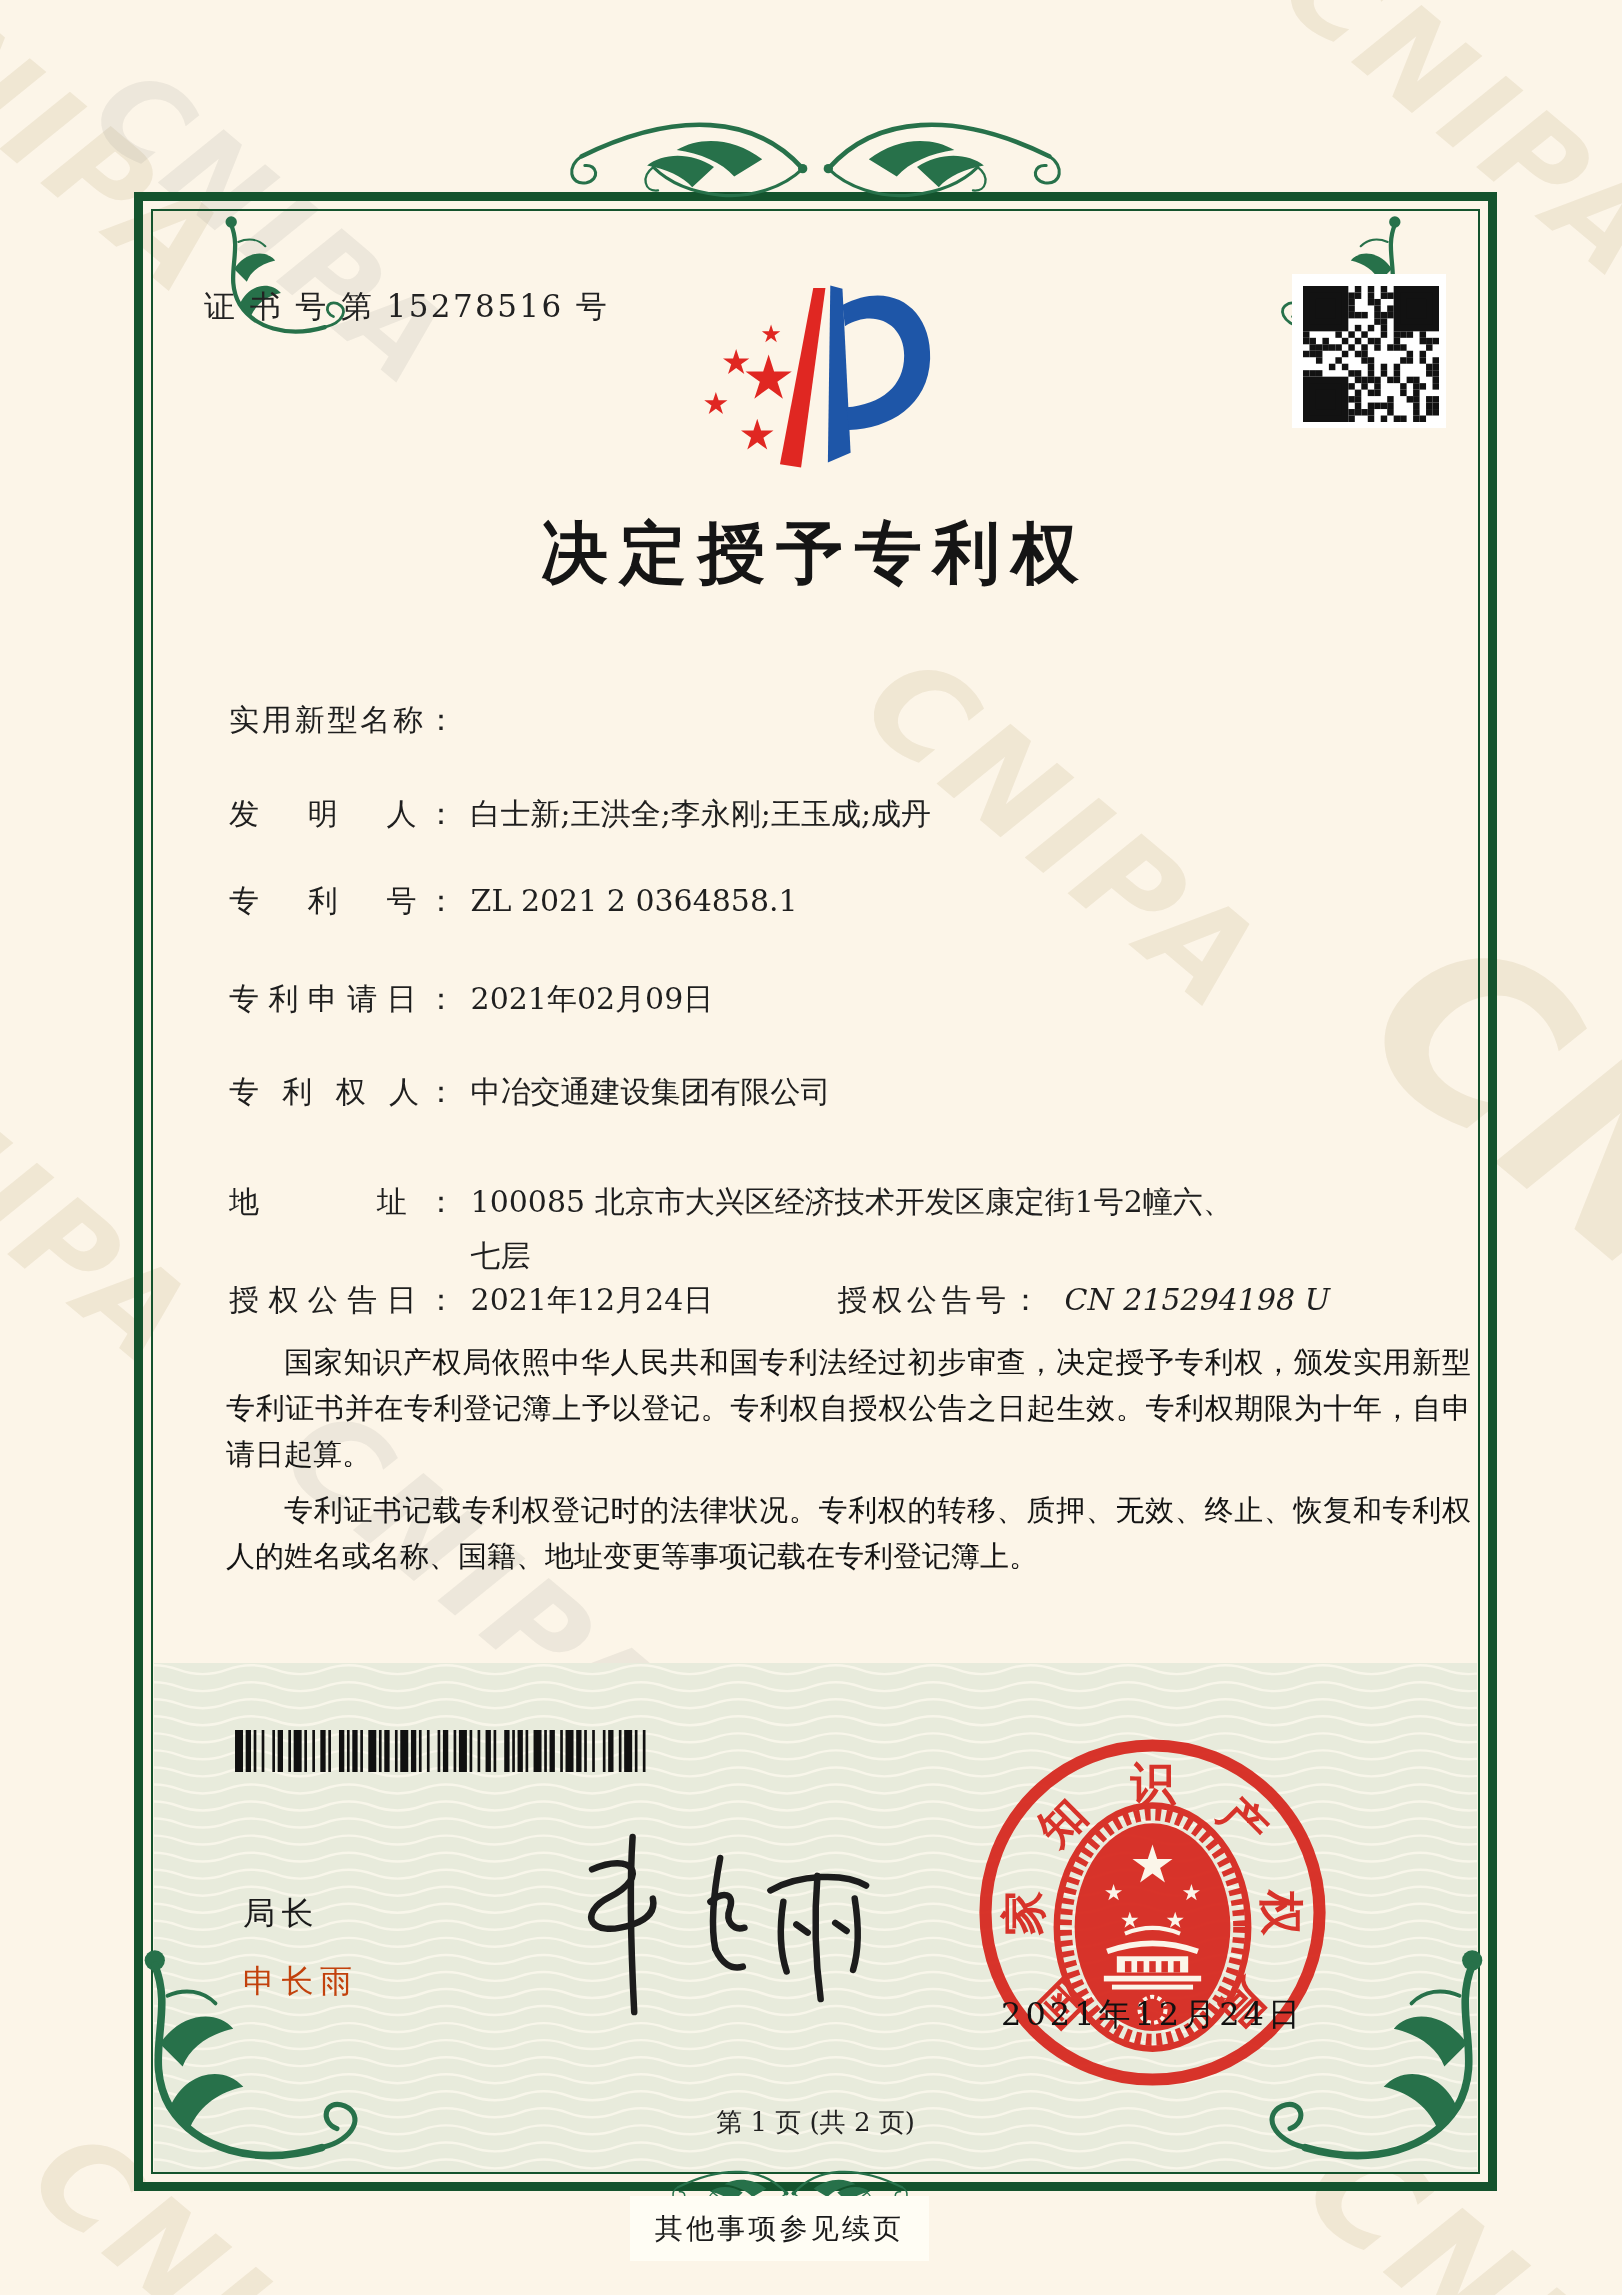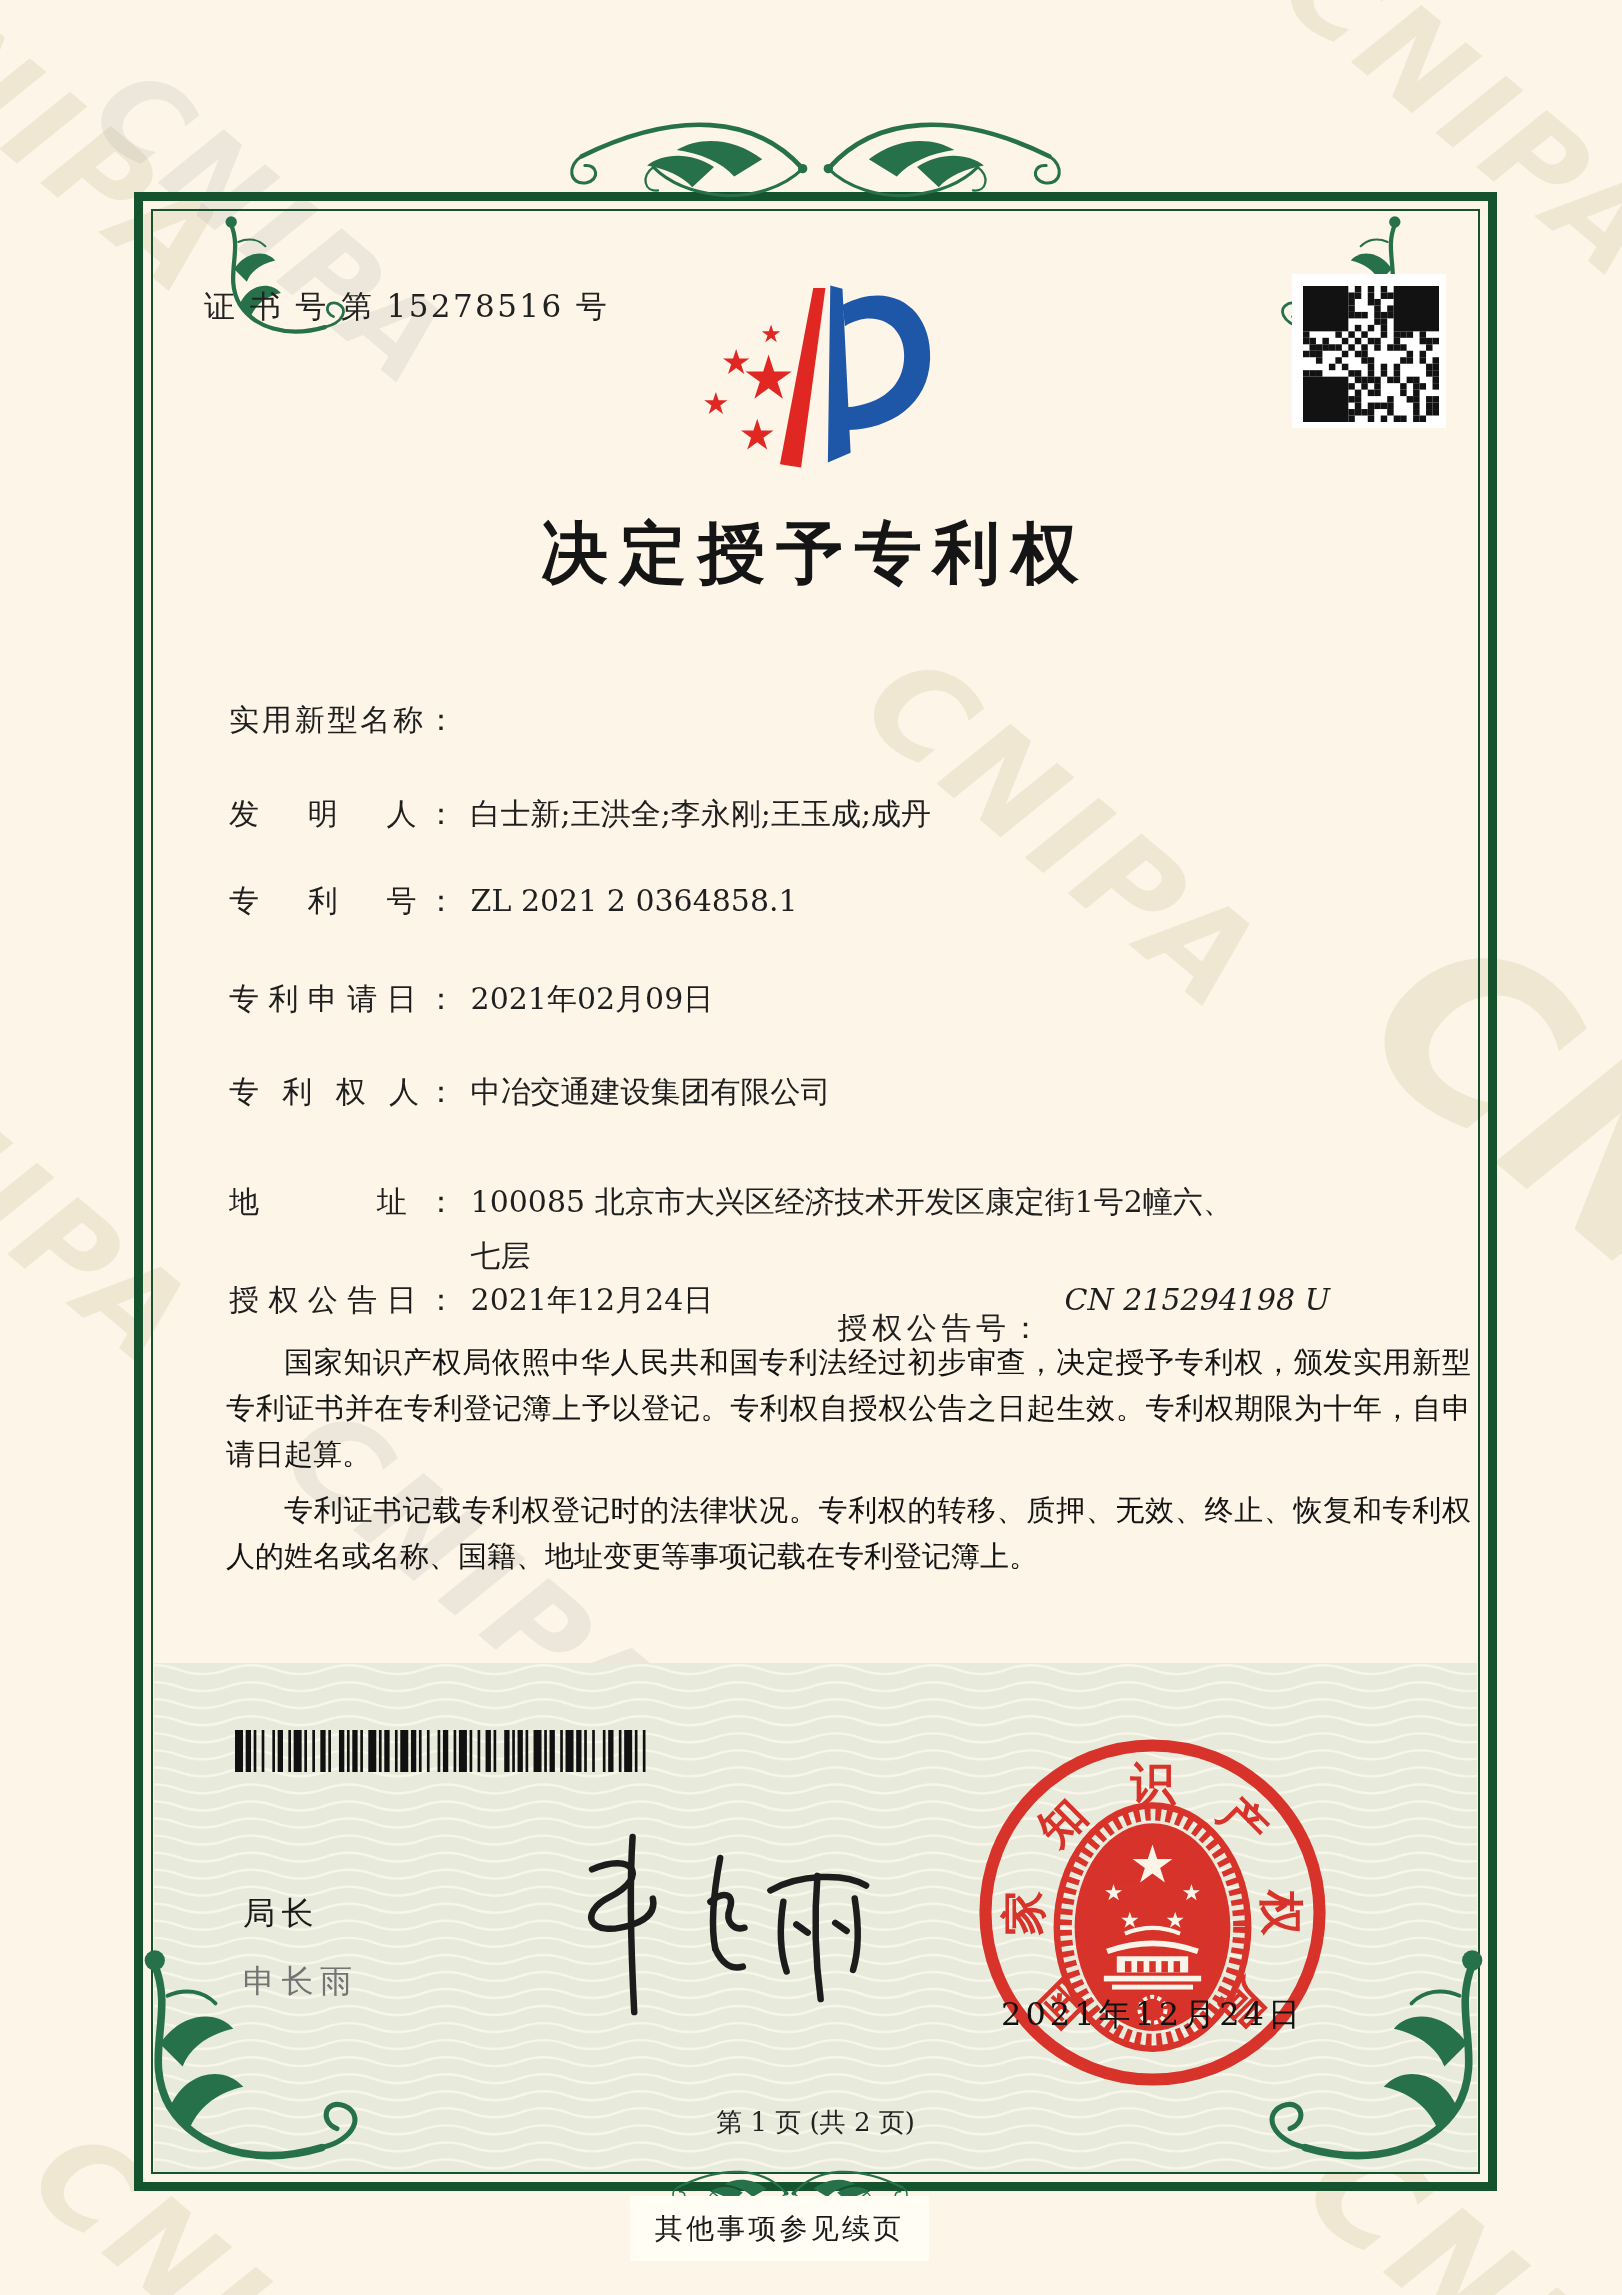--- a/index.html
+++ b/index.html
@@ -50,33 +50,33 @@
   .title{position:absolute;left:151px;top:508px;width:1329px;text-align:center;
          font-size:67px;font-weight:700;letter-spacing:11.4px;color:#151515;}
   
   .field-row{position:absolute;left:229px;width:1241px;font-size:30px;line-height:42px;display:flex;}
   .f-label{display:inline-block;width:227px;text-align:justify;text-align-last:justify;flex:none;}
   .f-value{margin-left:14.6px;flex:1;}
   .row-0{top:699px;} .row-1{top:793px;} .row-2{top:864px;margin-top:16px;} .row-3{top:978px;} .row-4{top:1071px;}
   .row-addr{top:1175px;line-height:54px;}
   .row-grant{top:1279px;}
   .g-val1{flex:none;width:367px;margin-left:14.6px;}
-  .g-label2{display:inline-block;flex:none;width:203px;text-align:justify;text-align-last:justify;margin-top:28px;}
+  .g-label2{display:inline-block;flex:none;width:203px;text-align:justify;text-align-last:justify;}
   .g-val2{margin-left:24px;flex:1;font-style:italic;}
   
   .paras{position:absolute;left:226px;top:1339px;width:1245px;}
   .paras p{font-size:29px;line-height:46px;text-indent:2em;text-align:justify;margin-bottom:9.7px;color:#141414;}
   
   #barcode-svg{position:absolute;left:234px;top:1730px;}
   #barcode-svg rect{fill:#101010;}
   
   .signer-title{position:absolute;left:243px;top:1892px;font-size:32px;letter-spacing:6.5px;
                 font-family:"DejaVu Sans","Liberation Sans",sans-serif;font-weight:500;color:#1a1a1a;}
   .signer-name{position:absolute;left:243px;top:1960px;font-size:32px;letter-spacing:6.5px;
-               font-family:"DejaVu Sans","Liberation Sans",sans-serif;font-weight:500;color:#737373;}
+               font-family:"DejaVu Sans","Liberation Sans",sans-serif;font-weight:500;color:#c2410c;}
   .signature{position:absolute;left:511px;top:1827px;}
   .signature path{fill:none;stroke:#1c1c1c;stroke-width:8;stroke-linecap:round;stroke-linejoin:round;}
   
   .seal{position:absolute;left:966px;top:1726px;width:373px;height:373px;opacity:0.94;}
   .seal svg{position:absolute;left:0;top:0;}
   #seal-chars{position:absolute;left:0;top:0;width:373px;height:373px;}
   #seal-chars span{position:absolute;width:52px;height:52px;line-height:52px;text-align:center;
                    font-size:45px;font-weight:700;color:var(--seal-red);}
   .seal-date{position:absolute;left:966px;top:1993px;width:373px;text-align:center;
              font-size:32px;letter-spacing:4px;color:#111;}

